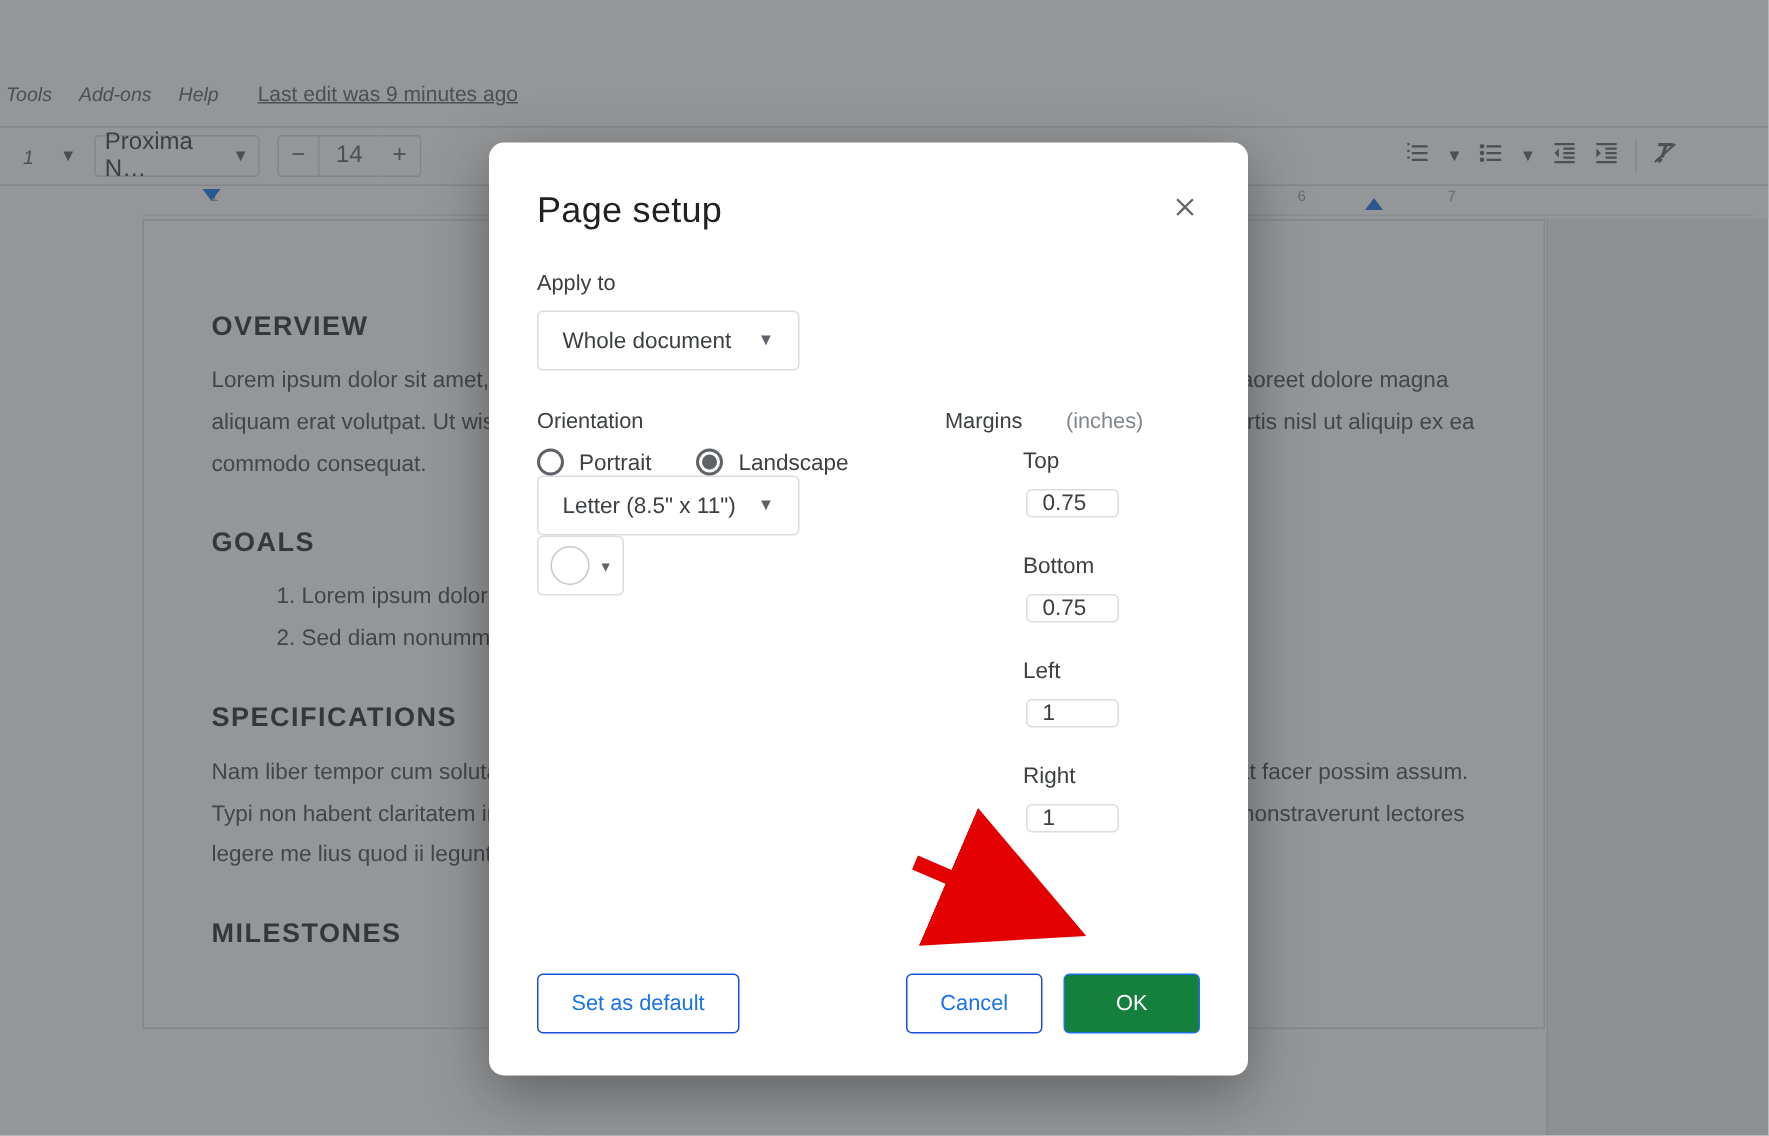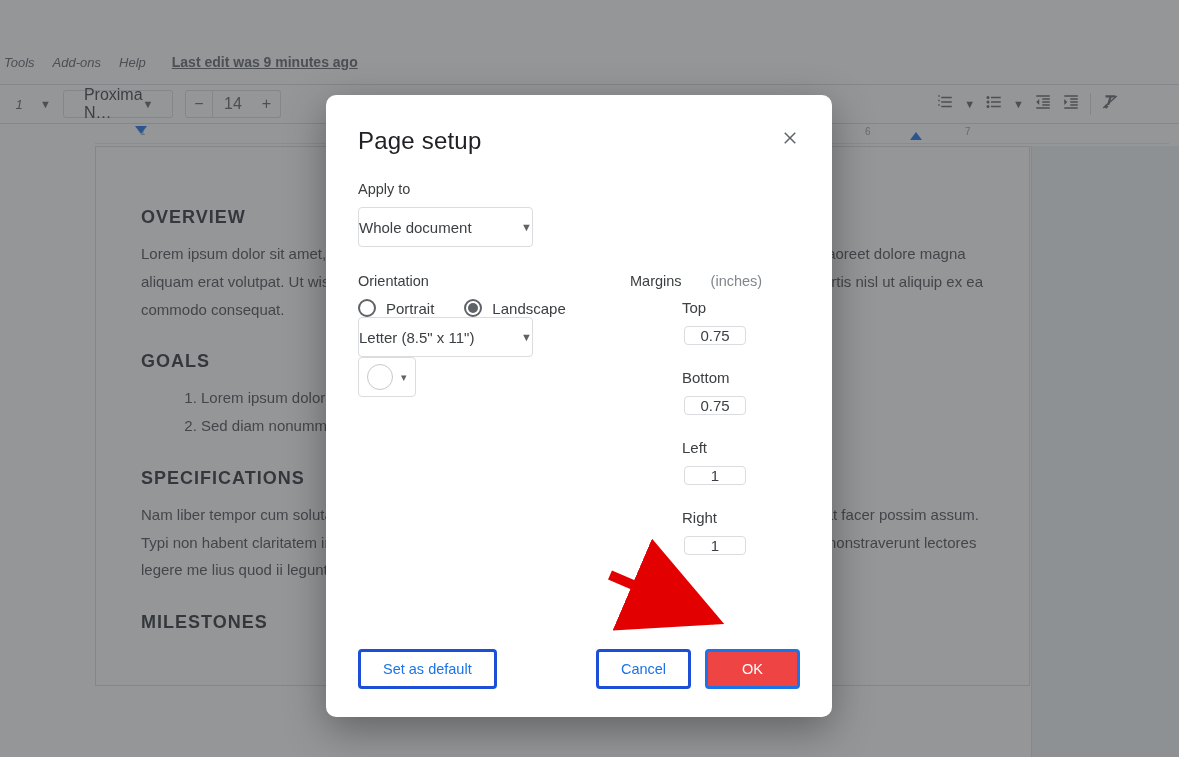--- a/index.html
+++ b/index.html
@@ -3,21 +3,21 @@
 <meta charset="utf-8">
 <style>
   * { box-sizing: border-box; margin: 0; padding: 0; }
   html, body { width: 1179px; height: 757px; overflow: hidden; font-family: Arial, "Helvetica Neue", Helvetica, sans-serif; background:#fff; color:#3c4043; }
   
   .app-bg { position:absolute; inset:0; }
   .menubar { position:absolute; left:0; top:48px; height:28px; display:flex; align-items:center; gap:18px; padding-left:4px; font-size:14px; color:#202124;}
   .menubar a { text-decoration:underline; color:#5f6368; }
   .toolbar { position:absolute; left:0; top:84px; right:0; height:40px; border-top:1px solid #dadce0; border-bottom:1px solid #dadce0; display:flex; align-items:center; padding:0 4px;}
   .tb-btn { display:flex; align-items:center; justify-content:center; color:#5f6368; font-size:13px;font-style:italic; }
-  .font-sel { width:110px; height:28px; border:1px solid #dadce0; border-radius:3px; margin-left:12px; display:flex; align-items:center; padding:0 20px; justify-content:space-between;}
+  .font-sel { width:110px; height:28px; border:1px solid #dadce0; border-radius:3px; margin-left:12px; display:flex; align-items:center; padding:0 6px; justify-content:space-between;}
   .size-group{display:flex;margin-left:12px;}
   .size-btn { width:28px; height:28px; border:1px solid #dadce0; display:flex;align-items:center;justify-content:center; font-size:16px; color:#5f6368;}
   .size-val { width:40px; text-align:center; }
   .size-btn.left{border-radius:3px 0 0 3px;} .size-btn.right{border-radius:0 3px 3px 0; border-left:none;} .size-val{border-left:none;border-right:none;}
   .toolbar-right { position:absolute; right:60px; top:0; height:100%; display:flex; align-items:center; gap:10px; color:#5f6368;}
   .ruler { position:absolute; left:95px; right:10px; top:124px; height:20px; background:#fff; border-bottom:1px solid #e8eaed; font-size:10px; color:#9aa0a6;}
   .ruler-seg { position:absolute; top:2px; }
   .indent-marker { width:0;height:0;border-left:6px solid transparent;border-right:6px solid transparent; position:absolute; top:2px;}
   .indent-down{border-top:8px solid #1a73e8;}
   .indent-up{border-bottom:8px solid #1a73e8; top:8px;}
@@ -33,54 +33,54 @@
 
   
   .modal{position:absolute; left:326px; top:95px; width:506px; height:622px; background:#fff; border-radius:10px; box-shadow:0 12px 40px rgba(0,0,0,0.35); padding:32px 32px 28px 32px; display:flex; flex-direction:column;}
   .modal-title{font-size:24px; font-weight:400; color:#202124; letter-spacing:.2px;}
   .close-x{position:absolute; top:30px; right:30px; width:24px; height:24px; display:flex;align-items:center;justify-content:center; color:#5f6368; font-size:20px; cursor:pointer;}
   .section-label{font-size:14.5px; color:#3c4043; font-weight:400; margin-top:26px; margin-bottom:10px;}
   .units{color:#80868b;margin-left:25px;}
   .columns{display:flex; gap:44px;}
   .col-left{flex:1;}
   .col-right{width:170px;}
-  .sel-box{height:40px; border:1px solid #dadce0; border-radius:4px; background:#fff; display:flex; align-items:center; padding:0 0; font-size:15px; color:#3c4043; gap:8px; cursor:pointer; width:fit-content; min-width:175px;}
+  .sel-box{height:40px; border:1px solid #dadce0; border-radius:4px; background:#fff; display:flex; align-items:center; padding:0 16px; font-size:15px; color:#3c4043; gap:8px; cursor:pointer; width:fit-content; min-width:175px;}
   .sel-box.small{min-width:56px; padding:0 8px;}
   .caret{margin-left:auto; color:#5f6368; font-size:11px;}
   .radio-row{display:flex; gap:30px; align-items:center; margin-top:4px;}
   .radio{display:flex; align-items:center; gap:10px; font-size:15px; color:#3c4043; cursor:pointer;}
   .radio .dot{width:18px;height:18px;border:2px solid #5f6368;border-radius:50%;display:flex;align-items:center;justify-content:center;}
   .radio.checked .dot{border-color:#5f6368;}
   .radio.checked .dot::after{content:"";width:10px;height:10px;background:#5f6368;border-radius:50%;}
   .color-swatch{width:26px;height:26px;border:1px solid #c7c7c7;border-radius:50%; background:#fff;}
   .margin-row{display:flex;align-items:center;gap:10px; height:42px; margin-top:2px; margin-bottom:28px;flex-direction:column;}
   .margin-row:last-of-type{margin-bottom:0;}
   .mlabel{width:66px; font-size:15px;color:#3c4043;}
-  .minput{width:62px;height:42px;border:1px solid #dadce0;border-radius:4px;font-size:15px;padding:0 10px;color:#3c4043;text-align:center;}
+  .minput{width:62px;height:42px;border:1px solid #dadce0;border-radius:4px;font-size:15px;padding:0 10px;color:#3c4043;}
   .btn-row{margin-top:auto; display:flex; align-items:center; padding-top:24px;}
-  .btn{height:40px; border:3px solid #1d4ed8; border-radius:4px; background:#fff; color:#1a73e8; font-size:14.5px; font-weight:500; padding:0 22px; cursor:pointer;}
-  .btn.primary{background:#ef4444;color:#fff;border-color:#1a73e8; padding:0 34px;}
+  .btn{height:40px; border:1px solid #1d4ed8; border-radius:4px; background:#fff; color:#1a73e8; font-size:14.5px; font-weight:500; padding:0 22px; cursor:pointer;}
+  .btn.primary{background:#15803d;color:#fff;border-color:#1a73e8; padding:0 34px;}
   .spacer{flex:1;}
   .btn + .btn{margin-left:14px;}
 
   
   .arrow{position:absolute; left:605px; top:570px; width:130px; height:60px; pointer-events:none;}
   .arrow svg{overflow:visible;}
 
   .icon-svg{width:18px;height:18px;fill:#5f6368;}
 </style>
 </head>
 <body>
 
 <div class="app-bg">
   <div class="menubar">
     <span class="tb-btn">Tools</span>
     <span class="tb-btn">Add-ons</span>
     <span class="tb-btn">Help</span>
-    <a href="#" style="margin-left:8px;font-weight:bold;">Last edit was 9 minutes ago</a>
+    <a href="#" style="margin-left:8px;">Last edit was 9 minutes ago</a>
   </div>
 
   <div class="toolbar">
     <div class="tb-btn" style="width:30px;">
         <span>1</span>
       </div>
     <span class="caret" style="margin-left:6px;">▼</span>
     <div class="font-sel">
       <span>Proxima N…</span>
       <span class="caret">▼</span>

